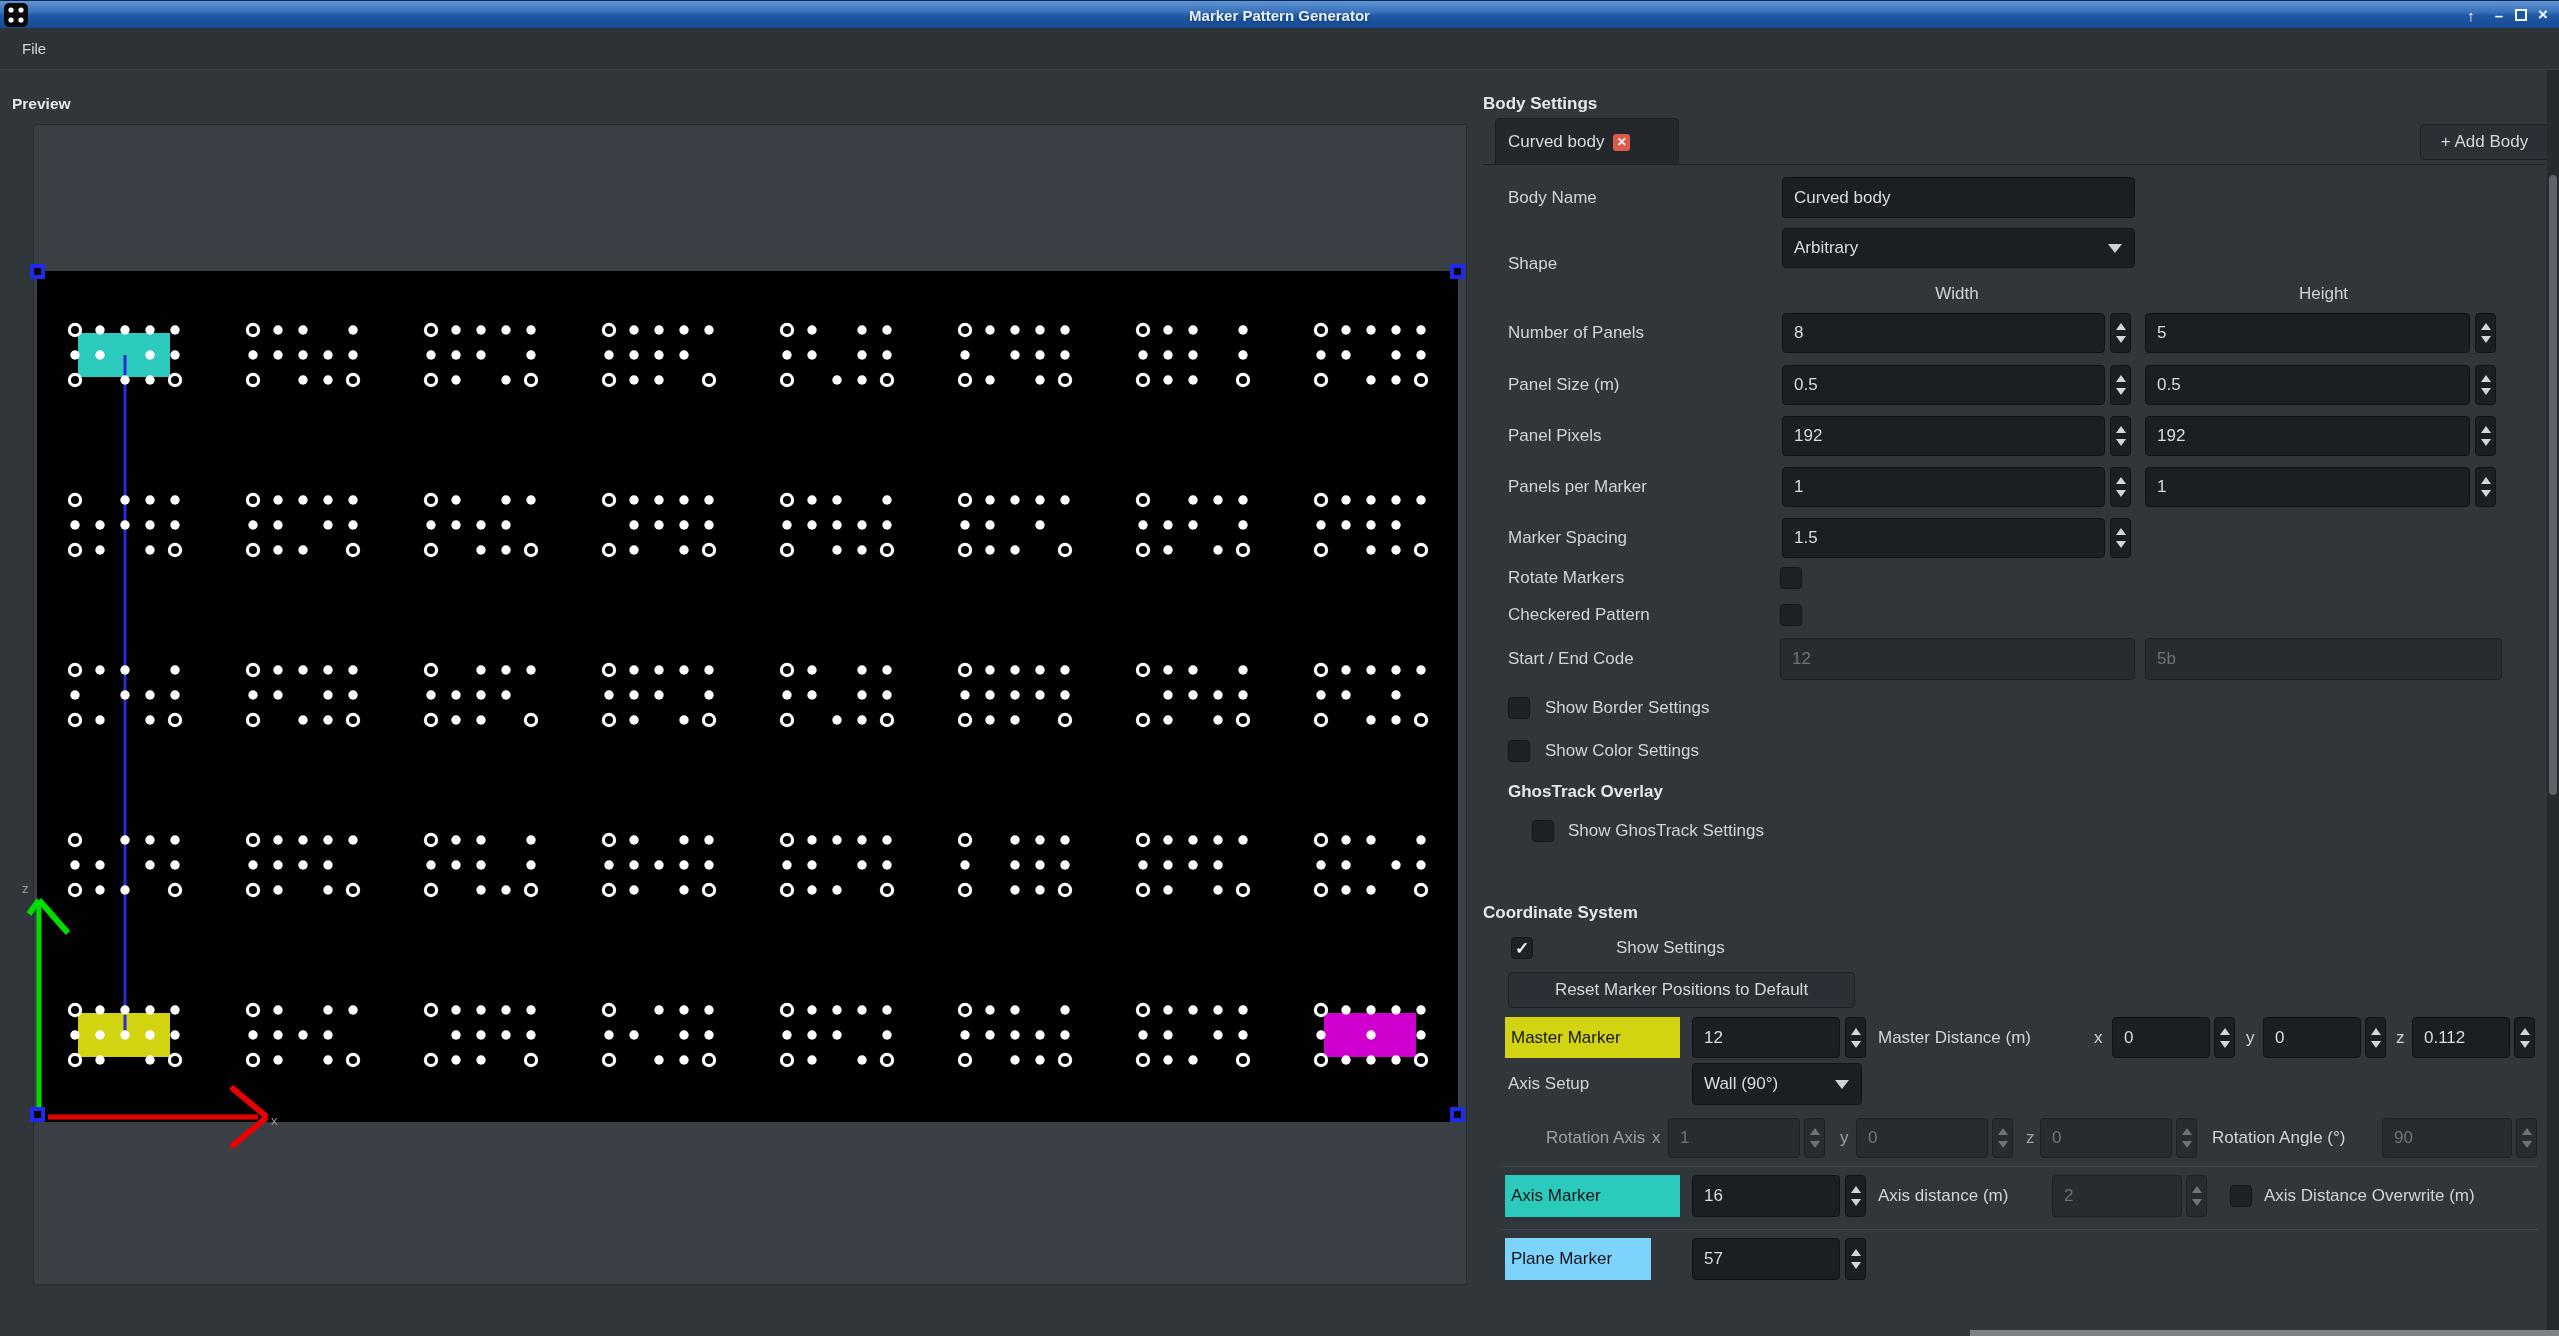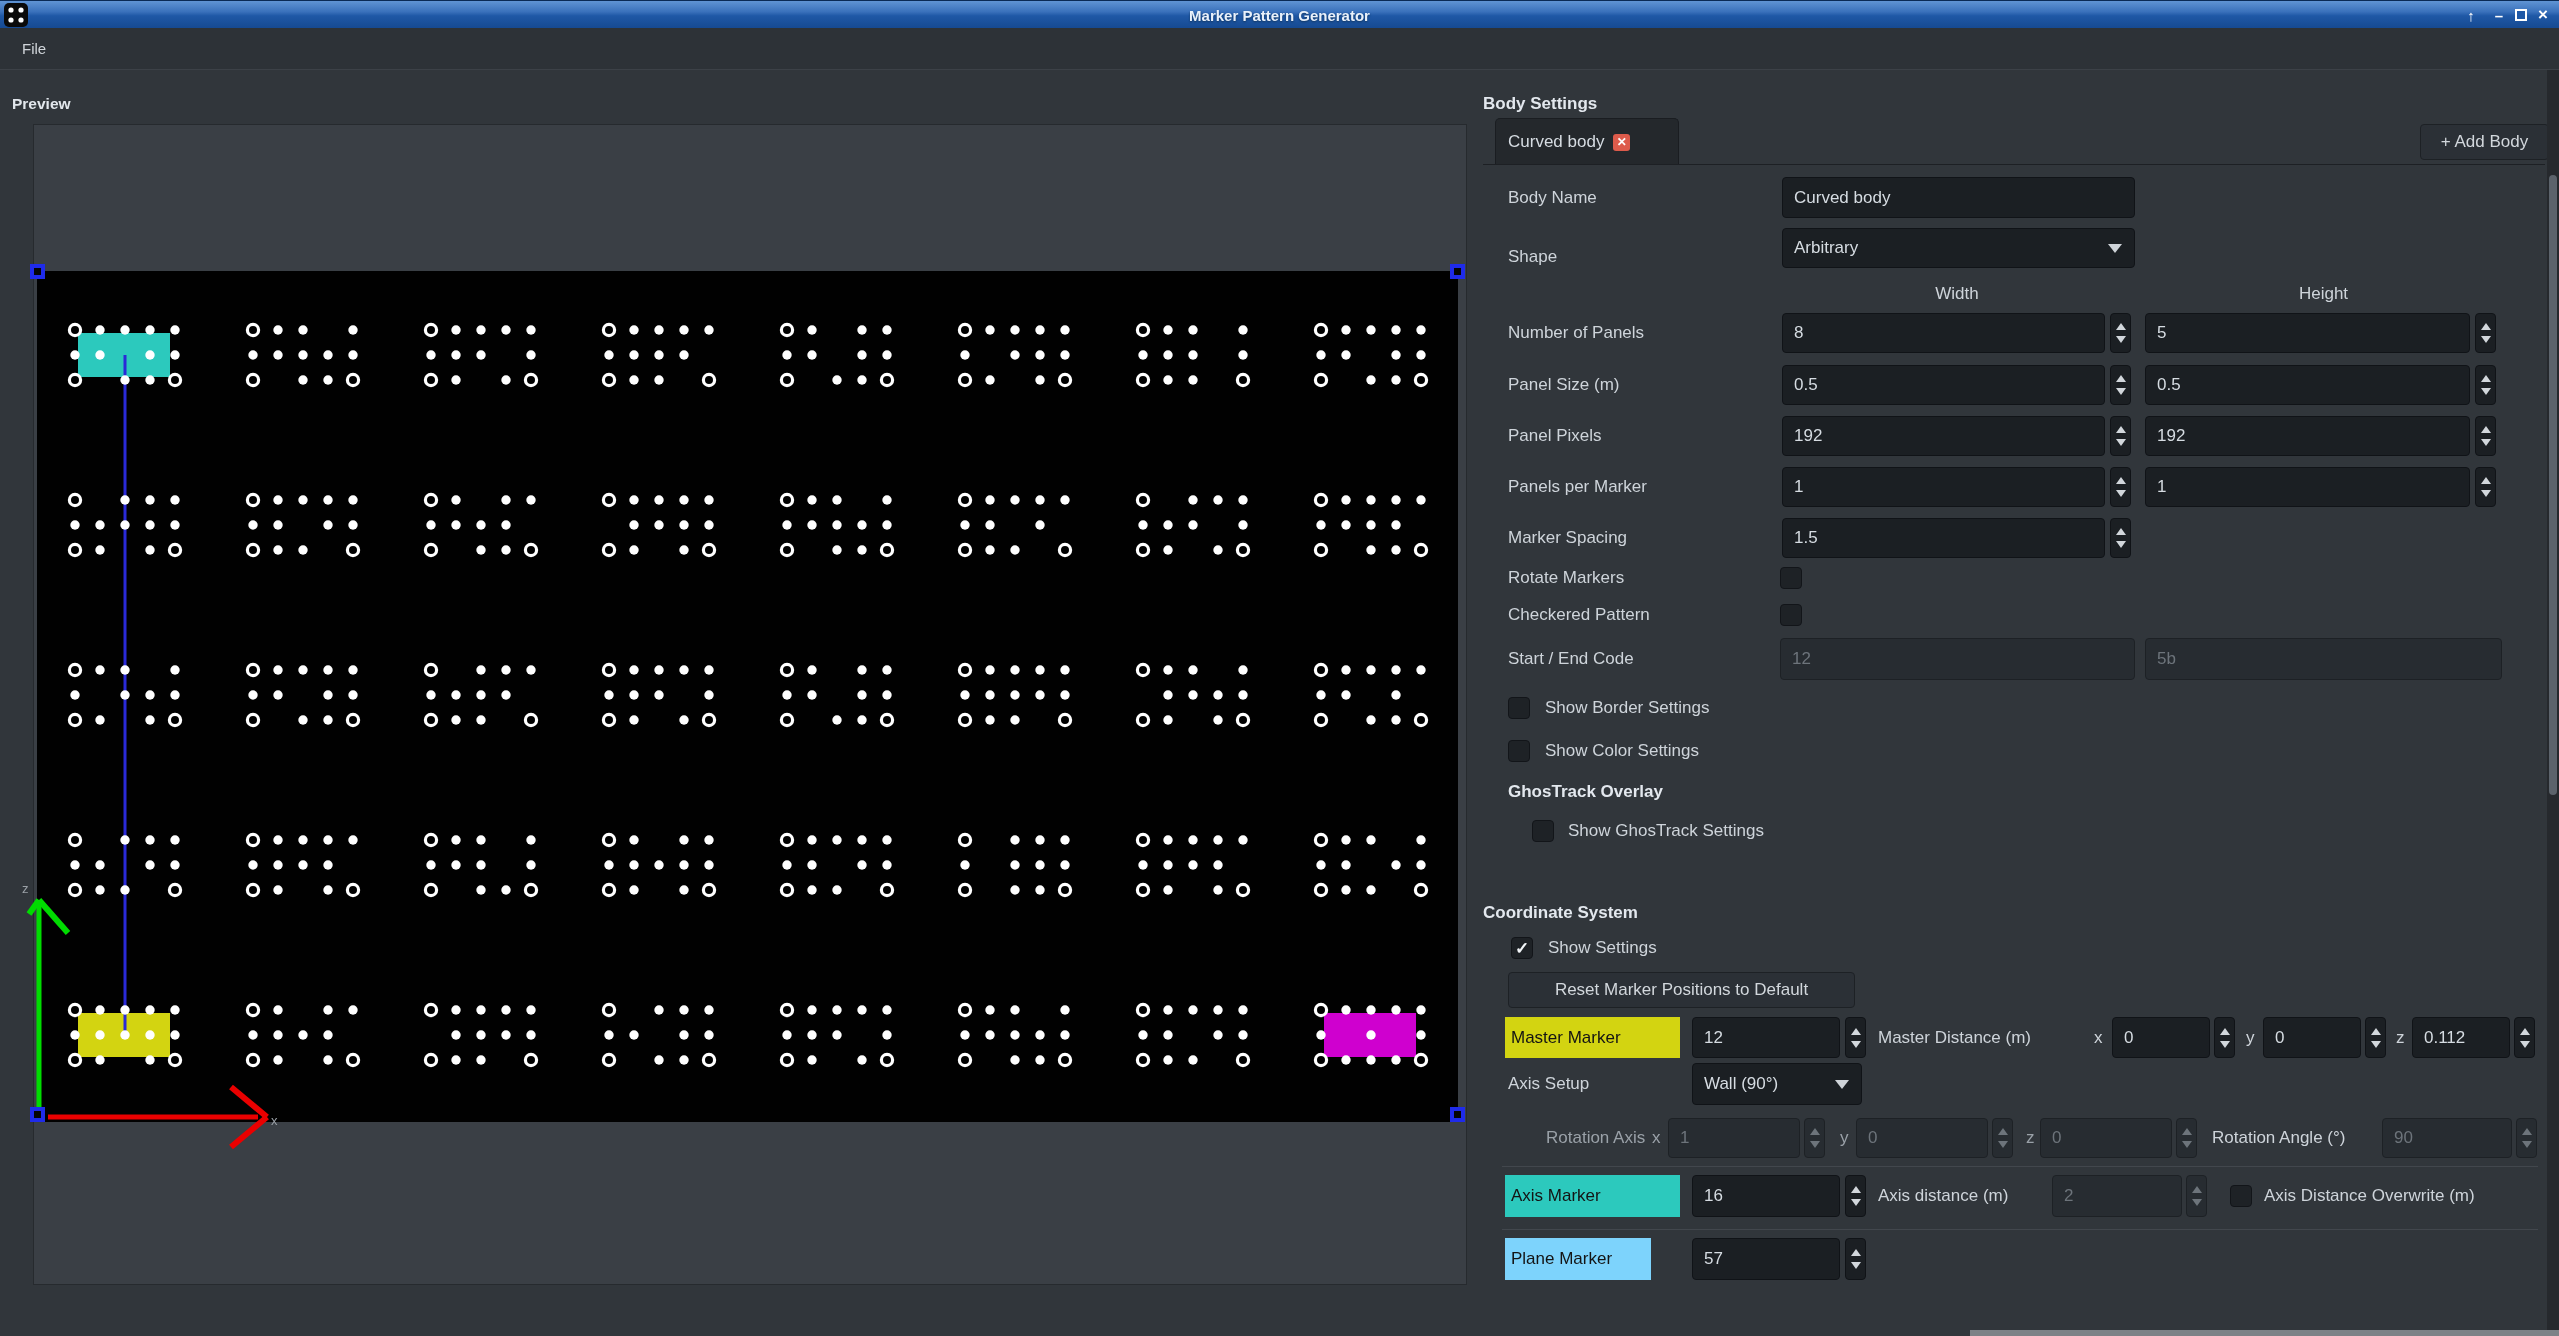--- a/index.html
+++ b/index.html
@@ -645,21 +645,21 @@
   <div class="tab">
     <span class="tab-label">Curved body</span>
     <span class="tab-close">✕</span>
   </div>
   <div id="tab-line"></div>
   <div class="abs btn" style="left:2420px;top:124px;width:129px;height:36px;">+ Add Body</div>
 
   <div class="abs lbl" style="left:1508px;top:177px;height:41px;">Body Name</div>
   <div class="abs fld" style="left:1782px;top:177px;width:353px;height:41px;">Curved body</div>
 
-  <div class="abs lbl" style="left:1508px;top:237px;height:40px;">Shape</div>
+  <div class="abs lbl" style="left:1508px;top:244px;height:40px;">Shape</div>
   <div class="abs fld" style="left:1782px;top:228px;width:353px;height:40px;">
     <span>Arbitrary</span>
     <span class="dd-arrow"></span>
   </div>
 
   <div class="abs lbl center" style="left:1782px;top:283px;width:350px;height:22px;">Width</div>
   <div class="abs lbl center" style="left:2145px;top:283px;width:357px;height:22px;">Height</div>
 
   <div class="abs lbl" style="left:1508px;top:313px;height:40px;">Number of Panels</div>
   <div class="abs fld" style="left:1782px;top:313px;width:323px;height:40px;">8</div>
@@ -729,21 +729,21 @@
   <div class="abs lbl" style="left:1545px;top:697px;height:22px;">Show Border Settings</div>
   <div class="abs cb" style="left:1508px;top:740px;"></div>
   <div class="abs lbl" style="left:1545px;top:740px;height:22px;">Show Color Settings</div>
 
   <div class="abs hdr" style="left:1508px;top:782px;">GhosTrack Overlay</div>
   <div class="abs cb" style="left:1532px;top:820px;"></div>
   <div class="abs lbl" style="left:1568px;top:820px;height:22px;">Show GhosTrack Settings</div>
 
   <div class="abs hdr" style="left:1483px;top:903px;">Coordinate System</div>
   <div class="abs cb checked" style="left:1511px;top:937px;">✓</div>
-  <div class="abs lbl" style="left:1548px;top:937px;height:22px;">Show Settings</div>
+  <div class="abs lbl" style="left:1616px;top:937px;height:22px;">Show Settings</div>
   <div class="abs btn" style="left:1508px;top:972px;width:347px;height:36px;">Reset Marker Positions to Default</div>
 
   <div class="mark-lbl" style="left: 1505px; top: 1017px; width: 175px; height: 41px; background: rgb(211, 212, 17);">Master Marker</div>
   <div class="abs fld" style="left:1692px;top:1017px;width:148px;height:41px;">12</div>
   <div class="abs arrbox" style="left:1845px;top:1017px;height:41px;">
       <span class="tup"></span>
       <span class="tdn"></span>
     </div>
   <div class="abs lbl" style="left:1878px;top:1017px;height:41px;">Master Distance (m)</div>
   <div class="abs lbl" style="left:2094px;top:1017px;height:41px;">x</div>

